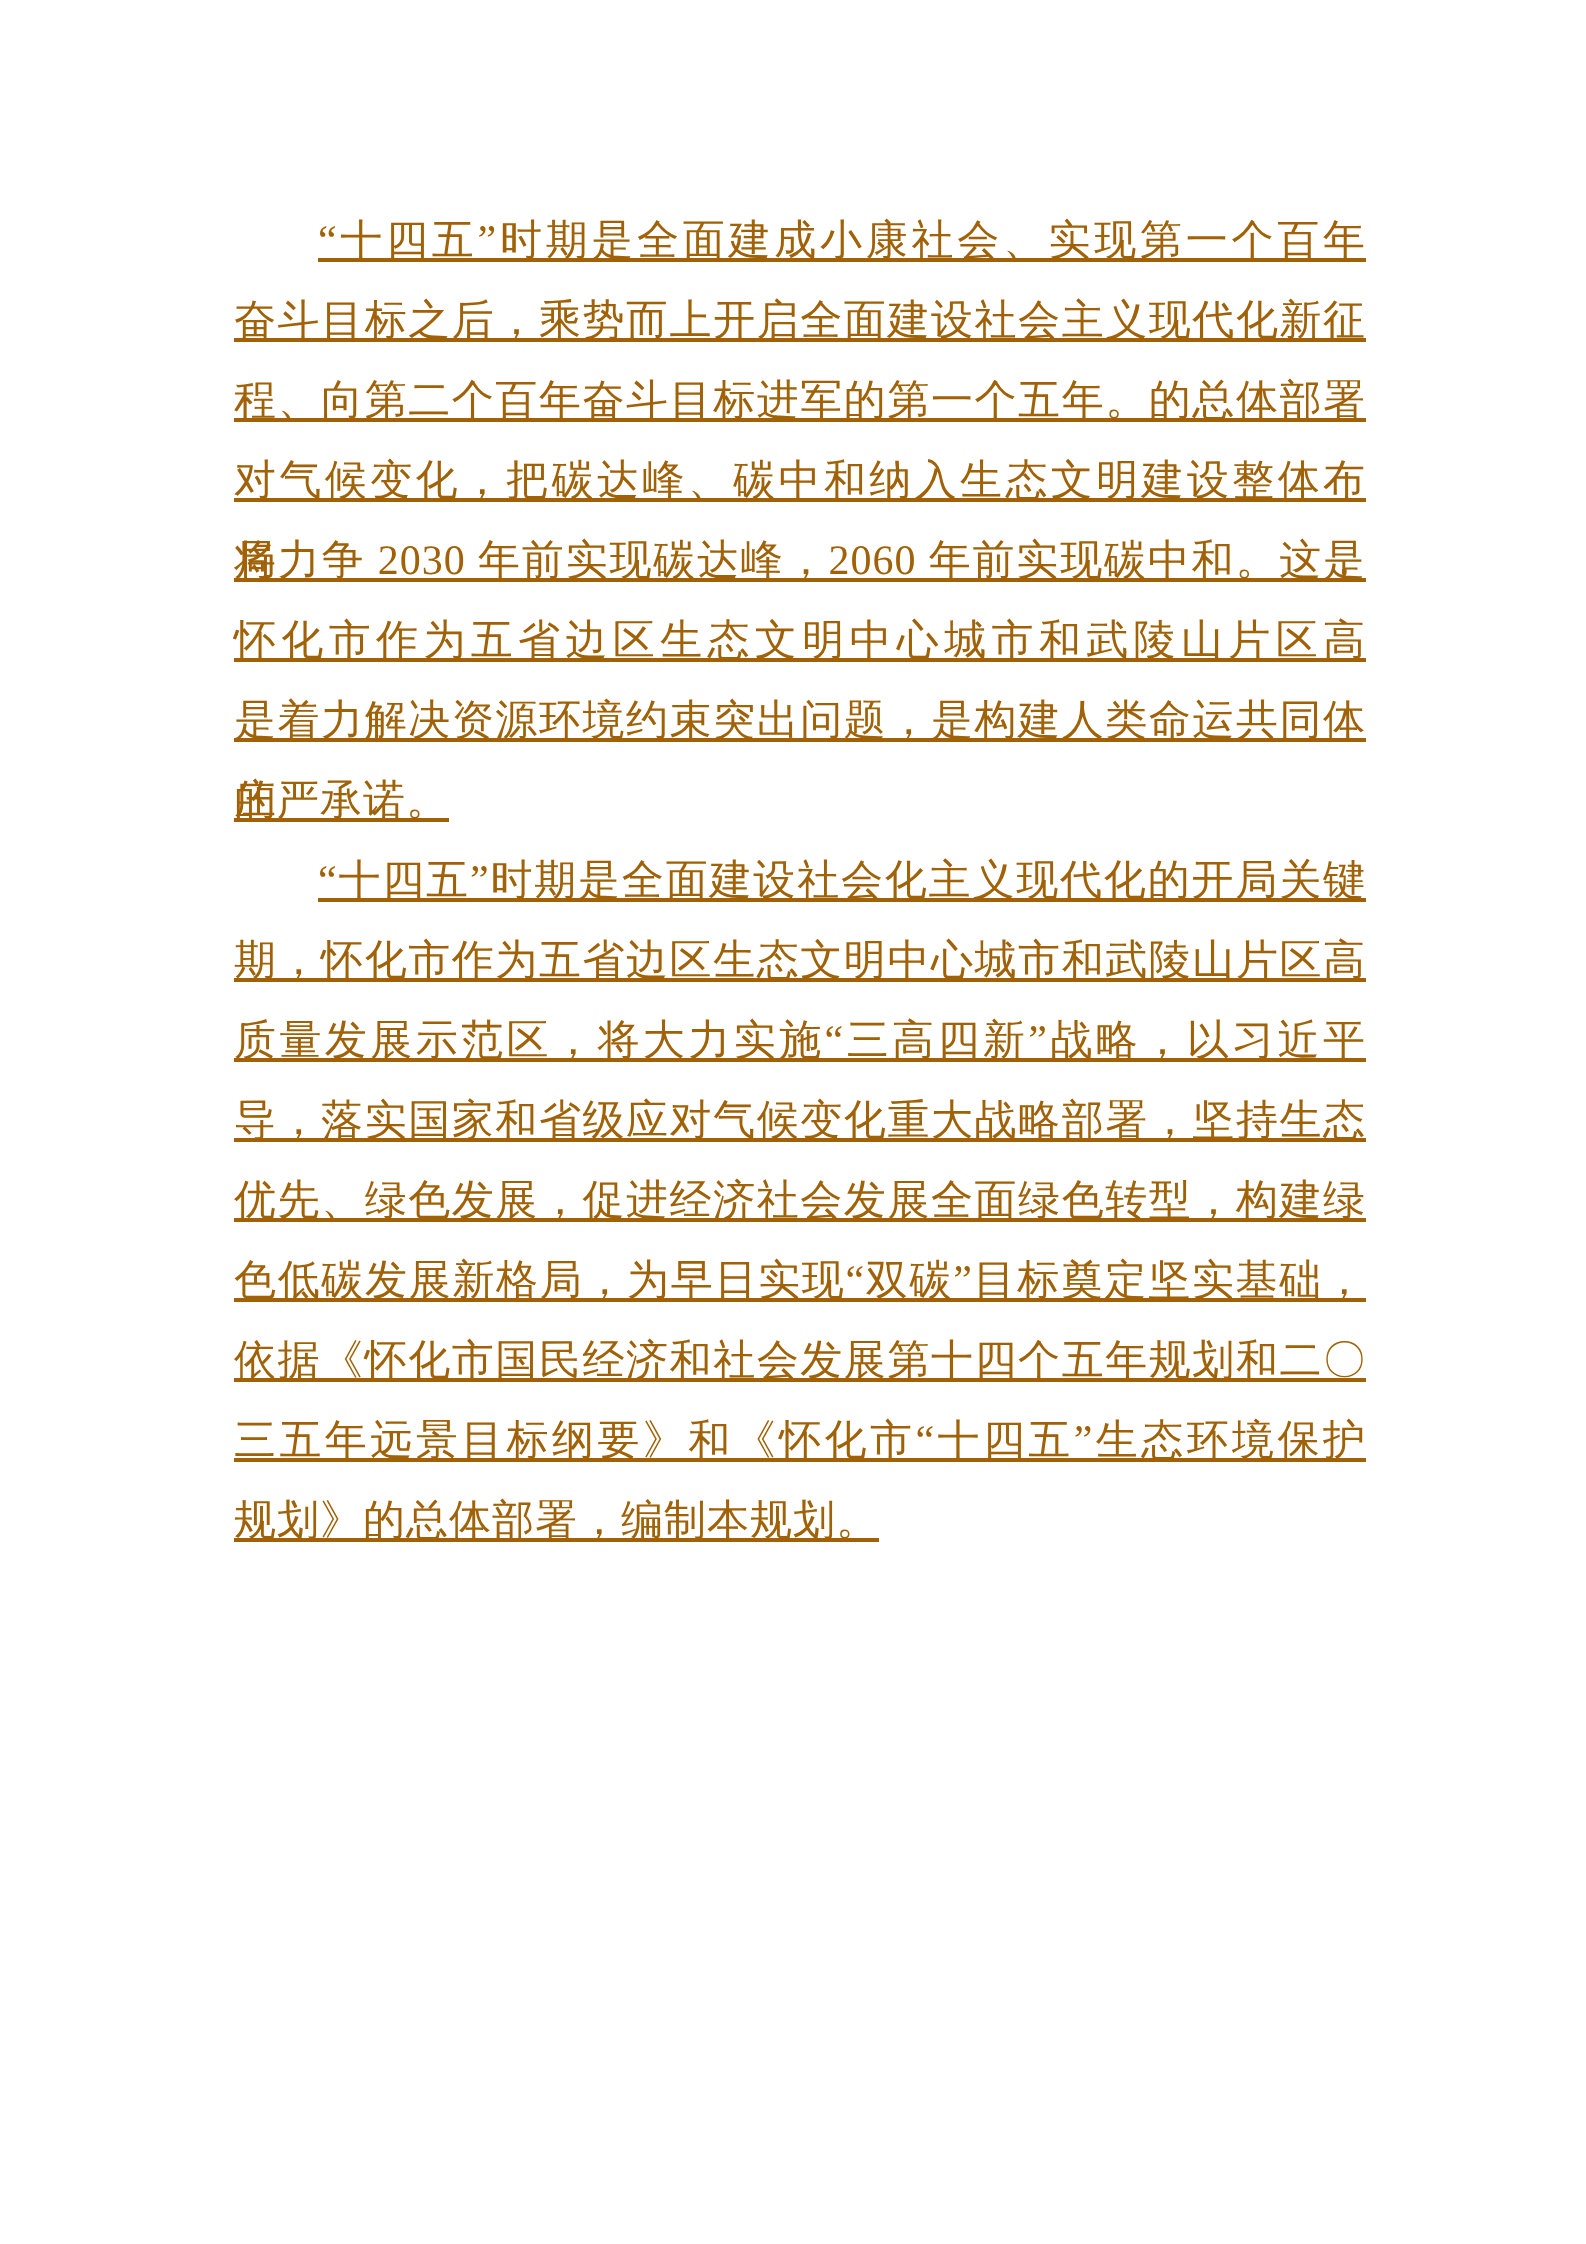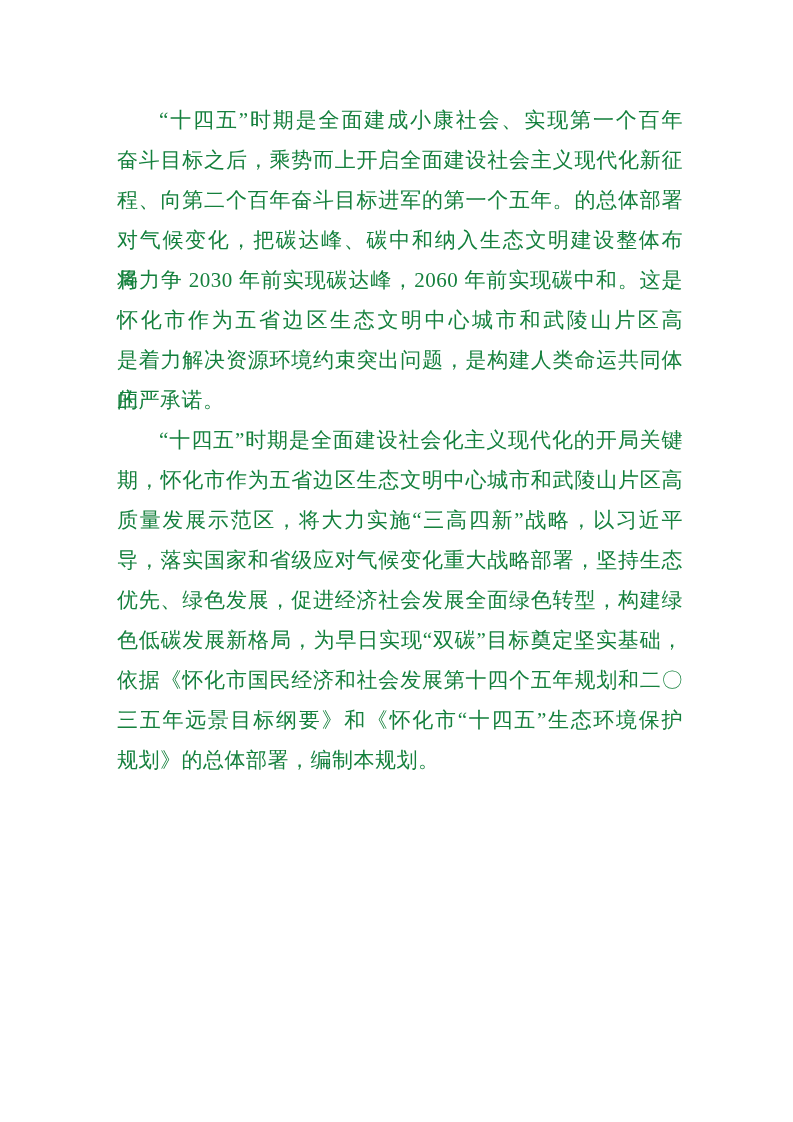--- a/index.html
+++ b/index.html
@@ -19,25 +19,26 @@
   .text-block {
     position: absolute;
     left: 117px;
     top: 100px;
     width: 566px;
   }
   .text-line {
     height: 40px;
     line-height: 40px;
     font-size: 21px;
-    color: #15803d;
+    color: #a16207;
     text-align: justify;
     text-align-last: justify;
     text-justify: inter-character;
     letter-spacing: 0.5px;
+    text-decoration: underline;
   }
   .text-line.first-line {
     text-indent: 2em;
   }
   .text-line.last-line {
     text-align-last: left;
   }
 </style>
 </head>
 <body>

